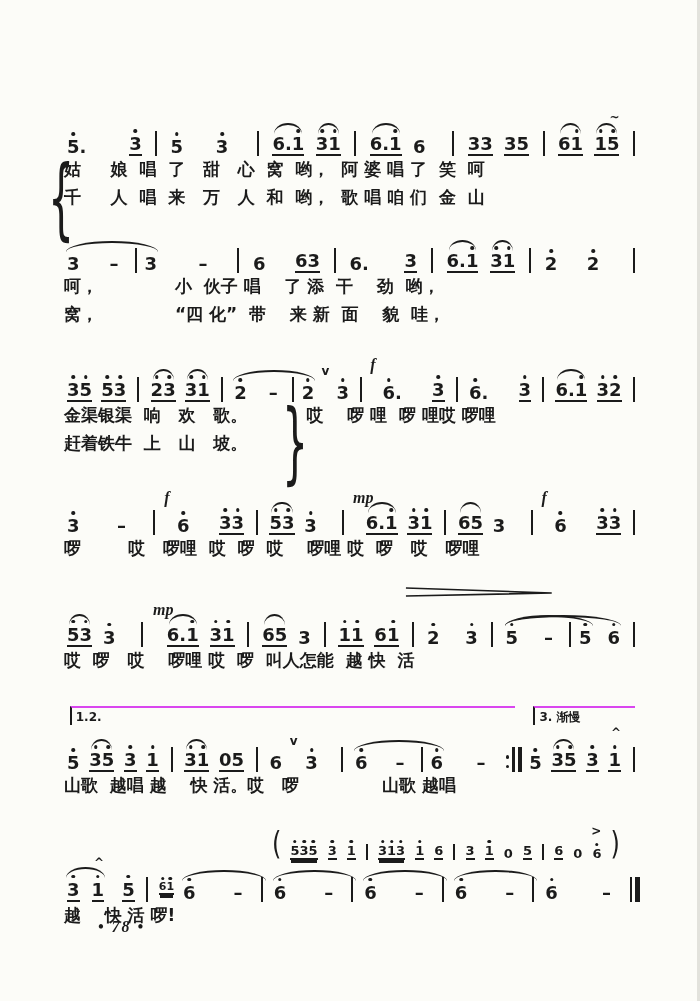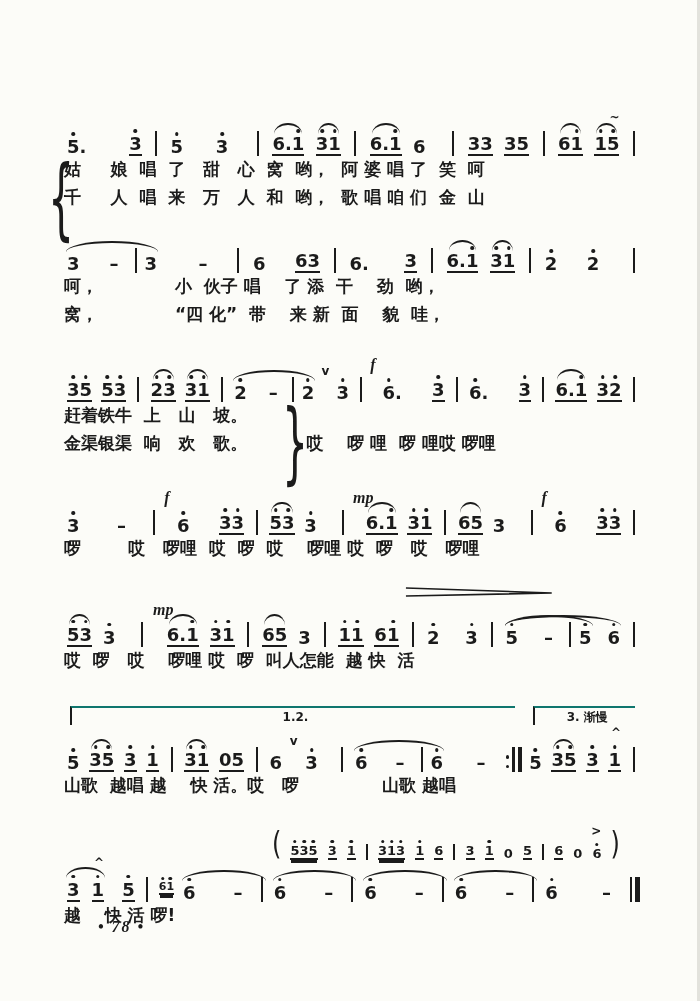--- a/index.html
+++ b/index.html
@@ -37,21 +37,21 @@
        position:relative;top:-28px;width:6px;white-space:nowrap;}
   .breath{font-size:12px;font-weight:700;position:relative;top:-24px;margin:0 1px;}
   .grace{margin-bottom:7px;}
   .grace .ch{font-size:11px;padding-top:7px;}
   .ptxt{font-size:24px;font-weight:400;transform:scaleY(1.35);line-height:1;margin:0 2px;align-self:center;}
   .lyr{font-size:17px;font-weight:600;line-height:27.5px;white-space:pre;letter-spacing:0;}
   .brace{position:absolute;font-size:82px;font-weight:400;line-height:80px;
          transform:scale(0.5,1.08);transform-origin:left top;}
   .brace-l{left:-16px;top:42px;}
   .brace-r{left:218px;top:40px;}
-  .volta{position:absolute;top:-24px;height:17px;border-top:2px solid #0f766e;border-left:2px solid #1b1b1b;text-align:center;}
+  .volta{position:absolute;top:-24px;height:17px;border-top:2px solid #d946ef;border-left:2px solid #1b1b1b;}
   .volta.v1{left:1%;width:77%;}
   .volta.v2{left:81.5%;right:5px;}
   .vlabel{font-size:12px;font-weight:600;padding-left:4px;display:inline-block;transform:translateY(-2px);}
   .hairpin{position:absolute;top:-20px;left:59%;width:27%;height:14px;}
   .hairpin svg{width:100%;height:100%;display:block;}
   .pagenum{position:absolute;left:98px;top:918px;font-family:"Liberation Serif",serif;
            font-style:italic;font-weight:600;font-size:16px;letter-spacing:2px;}
 </style>
 </head>
 <body>
@@ -248,22 +248,22 @@
             <span class="ch">.</span>
             <span class="ch">1<span class="hidot"></span></span>
           </span>
           <span class="n u1">
             <span class="ch">3<span class="hidot"></span></span>
             <span class="ch">2<span class="hidot"></span></span>
           </span>
           <span class="bar"></span>
         </div>
         <div class="brace brace-r">}</div>
+        <div class="lyr">金渠银渠  响   欢   歌。          哎    啰 哩  啰 哩哎 啰哩</div>
         <div class="lyr">赶着铁牛  上   山   坡。</div>
-        <div class="lyr">金渠银渠  响   欢   歌。          哎    啰 哩  啰 哩哎 啰哩</div>
       </div>
       <div class="system s4">
         <div class="notes-row">
           <span class="n">
             <span class="ch">3<span class="hidot"></span></span>
           </span>
           <span class="spacer" style="width: 24px;"></span>
           <span class="n">
             <span class="ch dash">–</span>
           </span>

